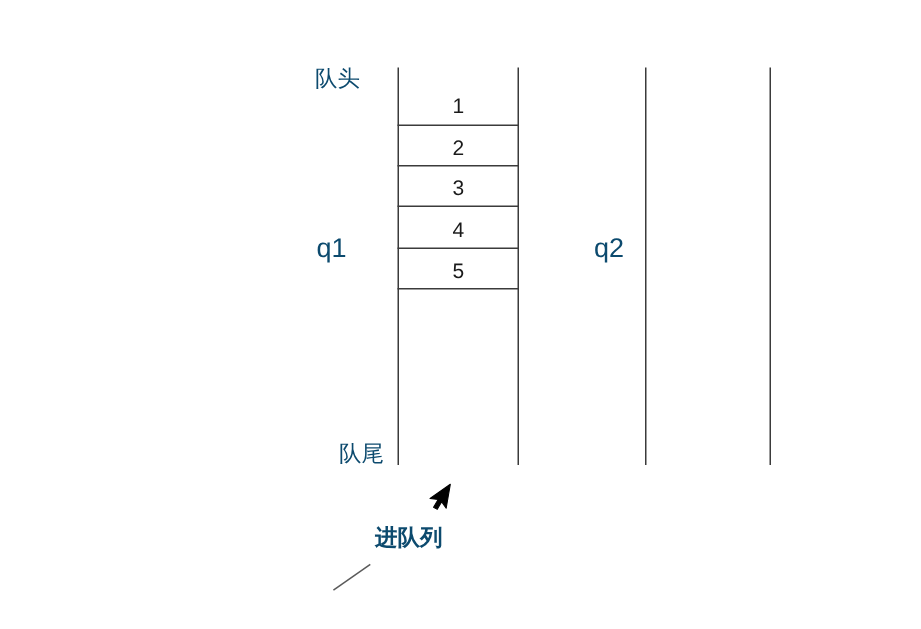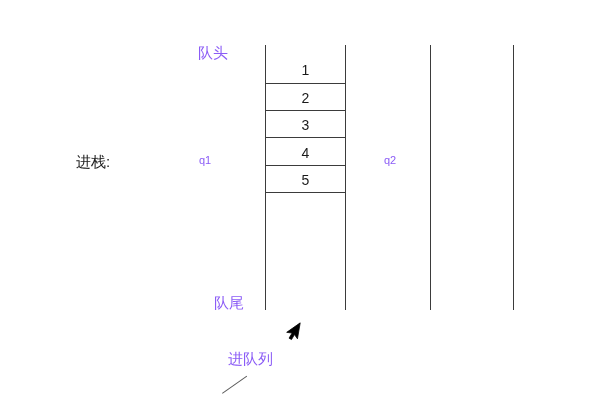--- a/index.html
+++ b/index.html
@@ -14,27 +14,28 @@
     height: 419px;
     background: #ffffff;
     overflow: hidden;
     font-family: "Liberation Sans", "DejaVu Sans", sans-serif;
     color: #1a1a1a;
   }
   .txt {
     position: absolute;
     white-space: pre;
     line-height: 1.25;
-    color: #8b5cf6;
+    color: #0c4a6e;
+    margin-left: 12px;
   }
   .label-cjk {
     font-size: 15px;
   }
   .label-mono-ish {
-    font-size: 11px;
+    font-size: 18px;
   }
   .cell-num {
     position: absolute;
     font-size: 14px;
     text-align: center;
     color: #1a1a1a;
   }
   .vline {
     position: absolute;
     width: 0;
@@ -60,21 +61,20 @@
     font-size: 15px;
     line-height: 20px;
   }
 </style>
 </head>
 <body>
 
 <div id="canvas">
 
   <div class="multiline" style="left:76px; top:152px; width:120px;">
-    <div>进栈:</div>
   </div>
 
   <div class="txt label-cjk" style="left:198px; top:44px;">队头</div>
 
   <div class="txt label-mono-ish" style="left:199px; top:154px;">q1</div>
 
   <div class="txt label-cjk" style="left:214px; top:294px;">队尾</div>
 
   <div class="vline" style="left:265px; top:45px; height:265px;"></div>
   <div class="vline" style="left:345px; top:45px; height:265px;"></div>
@@ -97,17 +97,17 @@
   <div class="vline" style="left:513px; top:45px; height:265px;"></div>
 
   <div class="cursor" style="left:283px; top:320px; width:24px; height:24px;">
     <svg width="24" height="24" viewBox="0 0 24 24" aria-hidden="true">
       <g transform="rotate(55 12 12)">
         <path d="M7.5 2.5 L7.5 19.0 L11.2 15.0 L13.6 20.4 L16.2 19.2 L13.8 13.9 L19.0 13.9 Z" fill="#000000" stroke="#000000" stroke-width="0.7" stroke-linejoin="round"></path>
       </g>
     </svg>
   </div>
 
-  <div class="txt label-cjk" style="left:228px; top:350px;">进队列</div>
+  <div class="txt label-cjk" style="left:238px; top:350px;font-weight:bold;">进队列</div>
 
   <div class="diag" style="left:222px; top:393px; width:30px; transform: rotate(-35deg);"></div>
 
 </div>
 
 </body></html>

